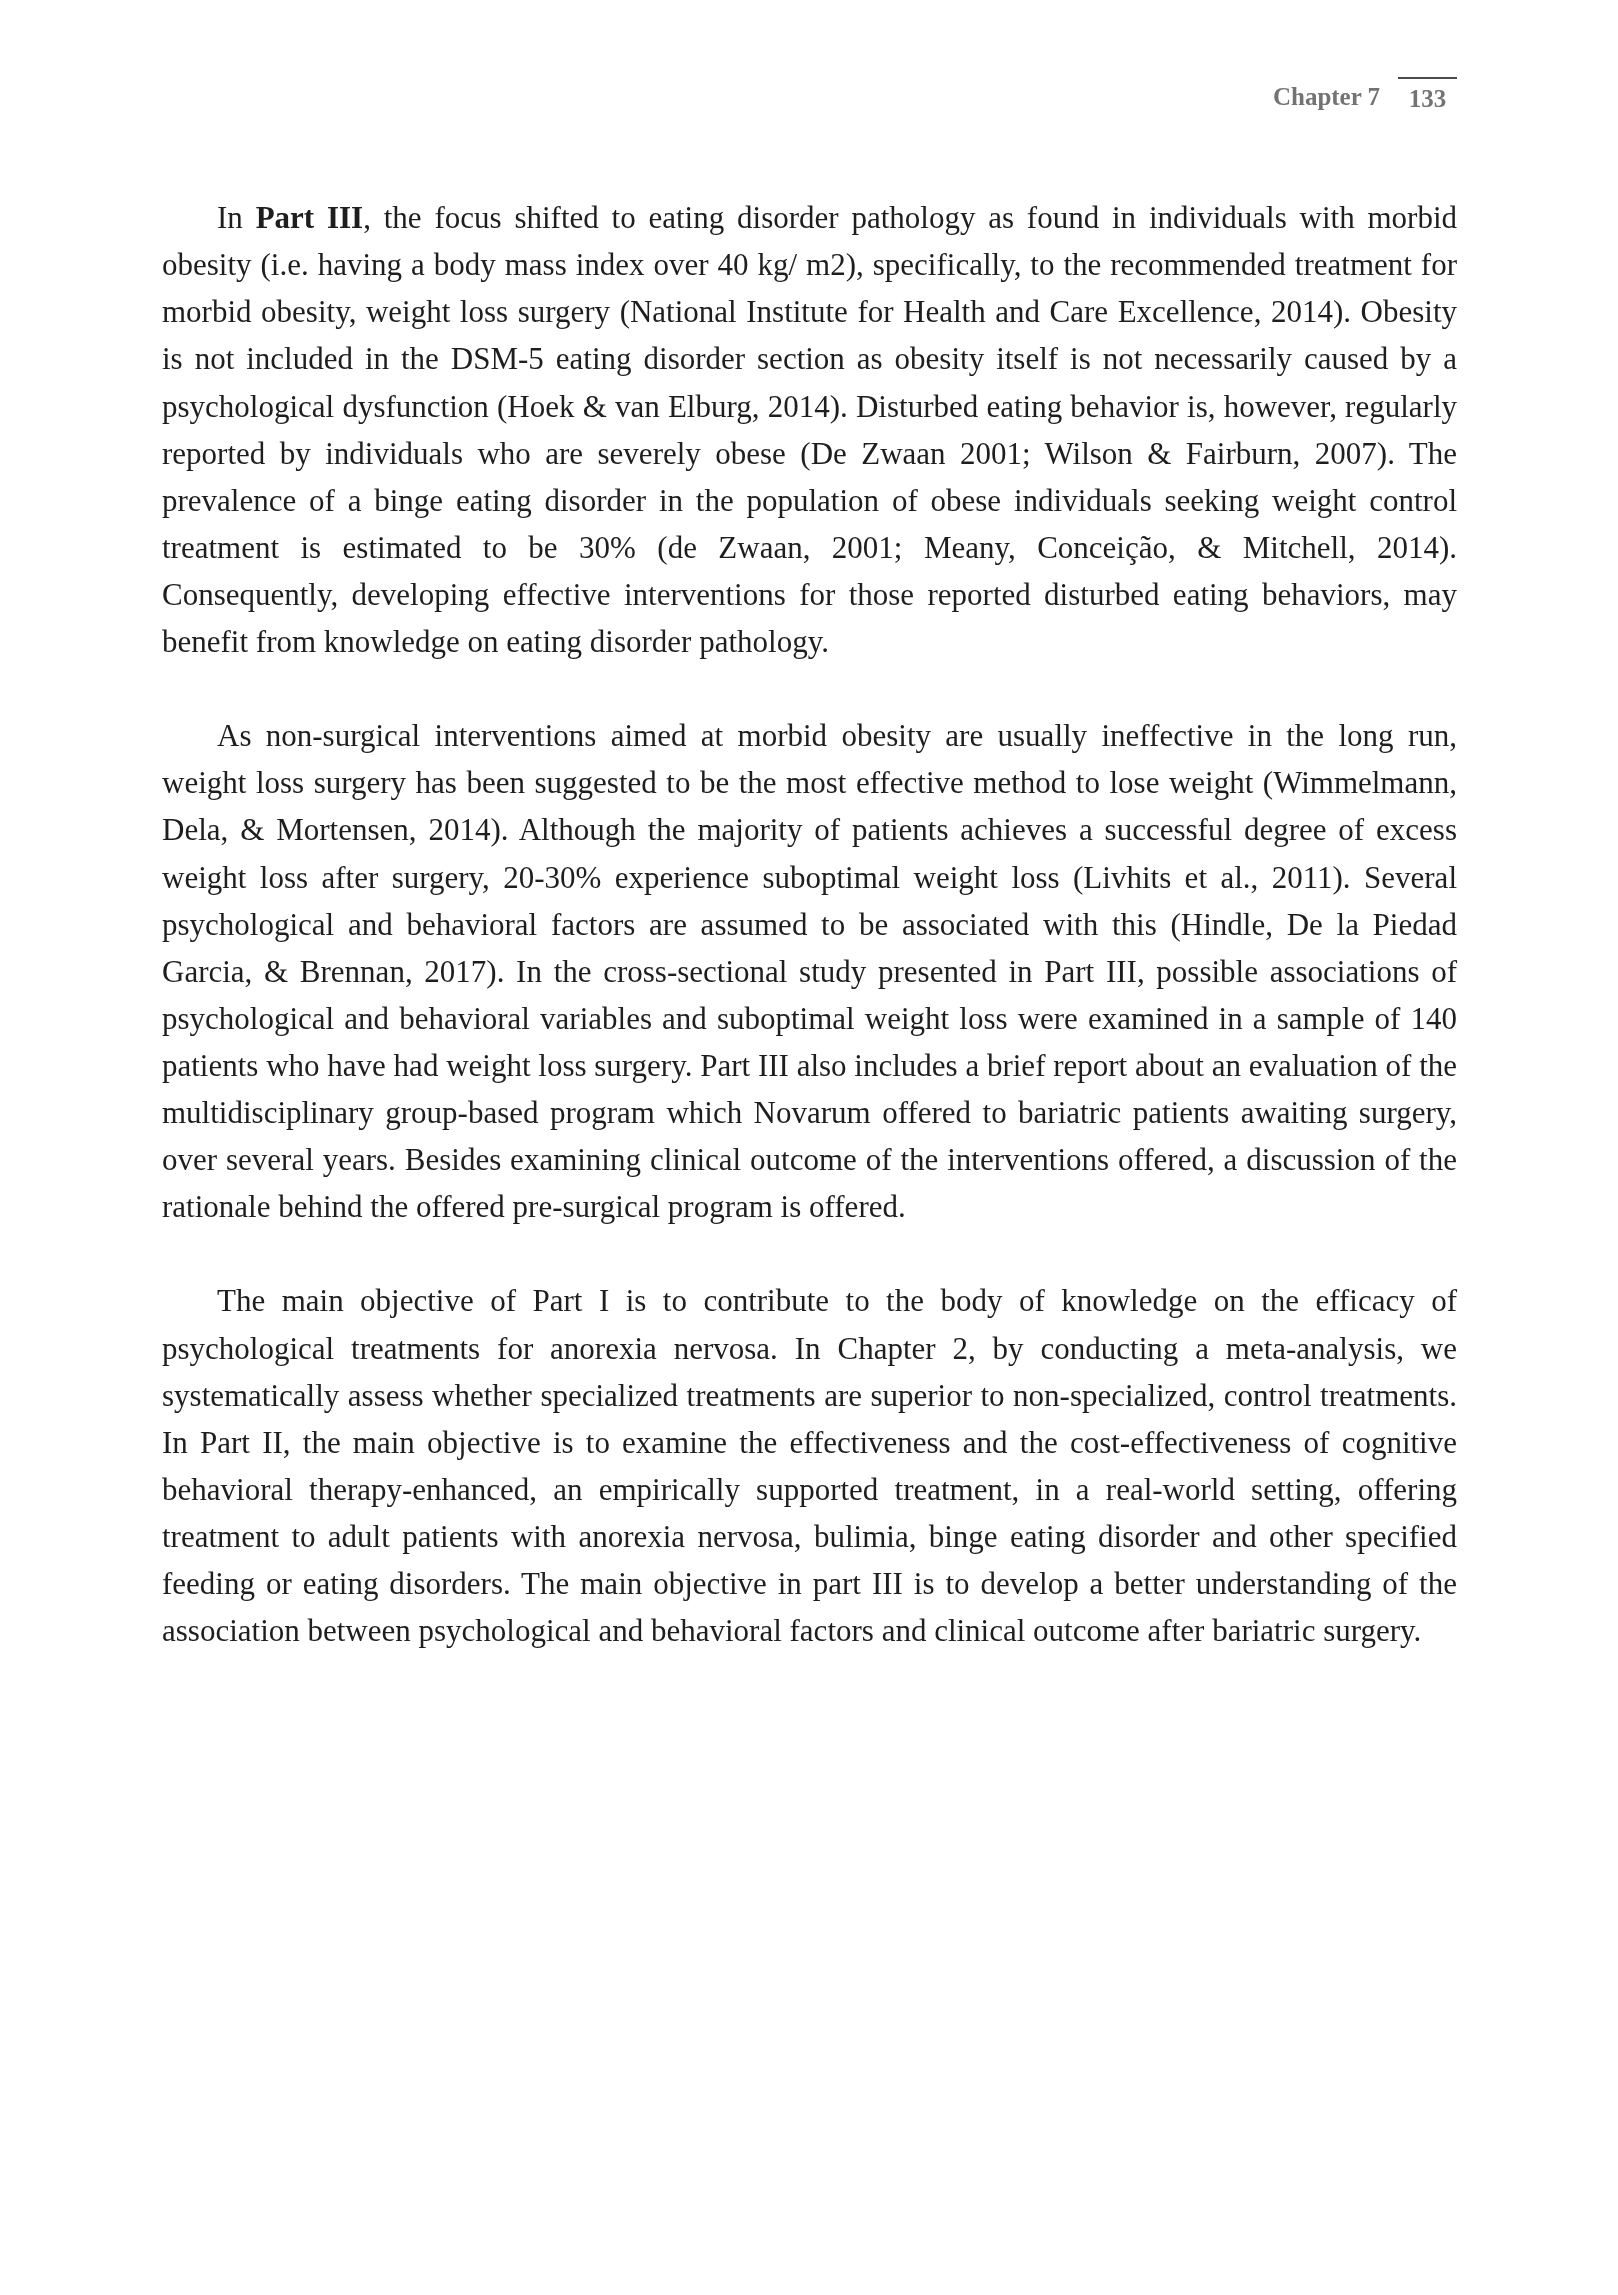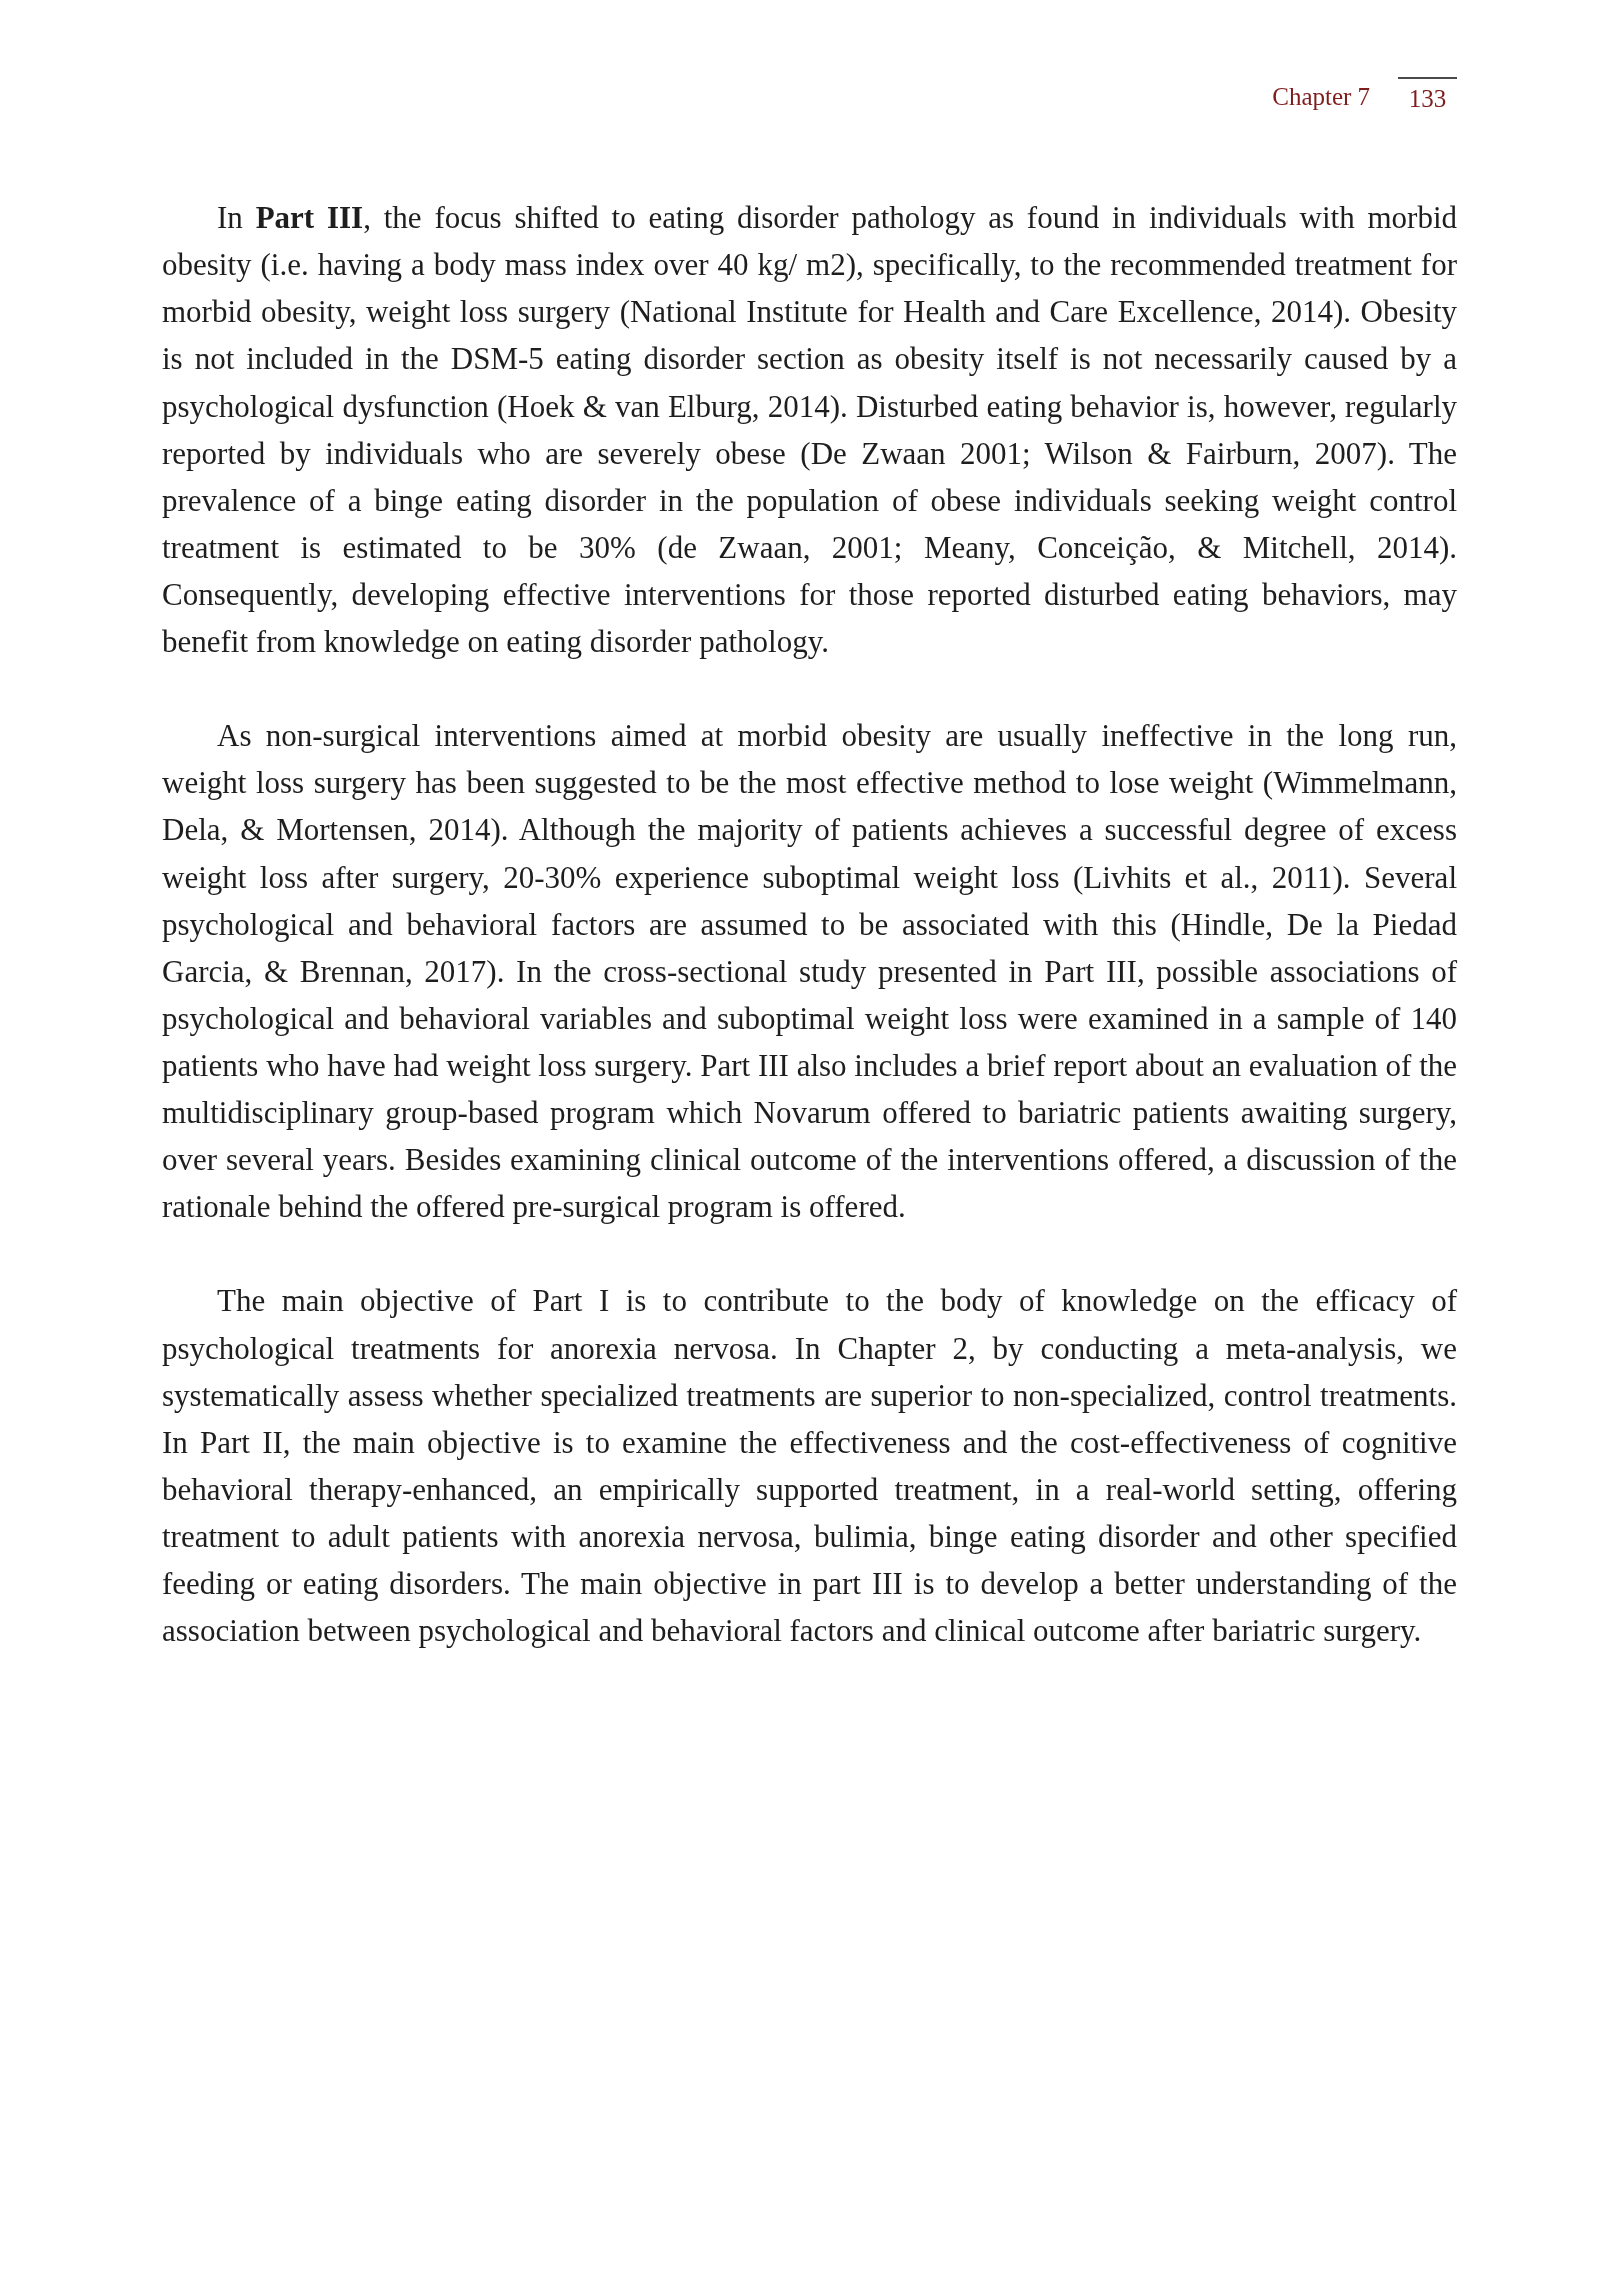--- a/index.html
+++ b/index.html
@@ -18,24 +18,24 @@
   .page {
     position: absolute;
     top: 0; left: 0; right: 0; bottom: 0;
     padding: 77px 161px 0 162px;
     box-sizing: border-box;
   }
   .page-header {
     display: flex;
     justify-content: flex-end;
     align-items: flex-start;
-    gap: 28px;
+    gap: 18px;
     font-size: 25px;
-    font-weight: 400;
-    color: #7f1d1d;
+    font-weight: 700;
+    color: #737373;
   }
   .chapter-label {
     padding-top: 6.1px;
   }
   .page-number {
     border-top: 2.3px solid #4a4a4a;
     padding: 6.1px 10.7px 0 10.7px;
     min-width: 37px;
     text-align: left;
   }

